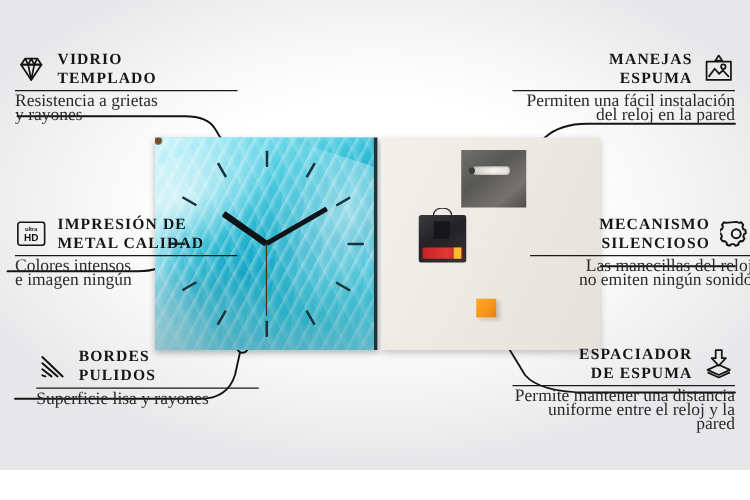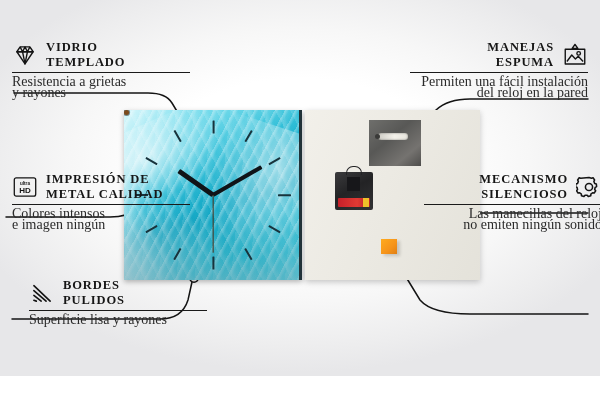--- a/index.html
+++ b/index.html
@@ -327,14 +327,30 @@
           <path d="M16 4.3 l3.1 1.0 1.9 -0.6 1.9 2.6 -0.9 1.8 1.0 2.5 2.0 0.6 0.4 3.2 -1.8 1.1 -0.6 2.6 1.2 1.6 -1.8 2.7 -2.0 -0.3 -2.1 1.7 -0.1 2.0 -3.1 1.0 -1.3 -1.6 -2.7 0 -1.3 1.6 -3.1 -1.0 -0.1 -2.0 -2.1 -1.7 -2.0 0.3 -1.8 -2.7 1.2 -1.6 -0.6 -2.6 -1.8 -1.1 0.4 -3.2 2.0 -0.6 1.0 -2.5 -0.9 -1.8 1.9 -2.6 1.9 0.6 Z"></path>
           <circle cx="16" cy="16" r="4.4"></circle>
         </g>
       </svg>
     </div>
     <div class="rule"></div>
     <div class="desc">Las manecillas del reloj
 no emiten ningún sonido</div>
   </div>
 
+  <div class="feat right" id="feat-espaciador">
+    <div class="head">
+      <div class="ttl">ESPACIADOR
+DE ESPUMA</div>
+      <svg class="ico" viewBox="0 0 32 32">
+        <g fill="none" stroke="#141414" stroke-width="1.7" stroke-linejoin="round">
+          <path d="M13 2.5 h6 v8 h4 L16 18 L9 10.5 h4 Z"></path>
+          <path d="M16 17 L27 22 L16 27 L5 22 Z"></path>
+          <path d="M5 24.5 L16 29.5 L27 24.5"></path>
+        </g>
+      </svg>
+    </div>
+    <div class="rule"></div>
+    <div class="desc">Permite mantener una distancia
+uniforme entre el reloj y la pared</div>
+  </div>
 
 </div>
 
 </body></html>

